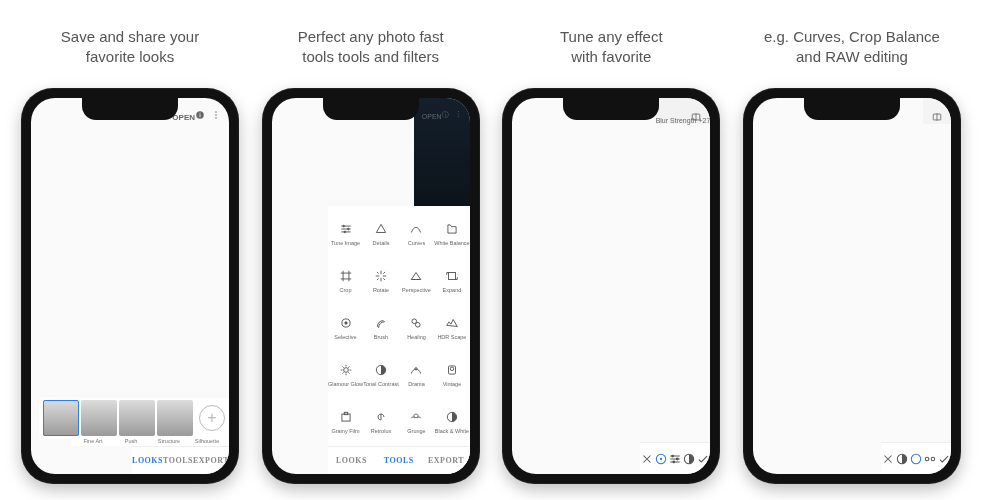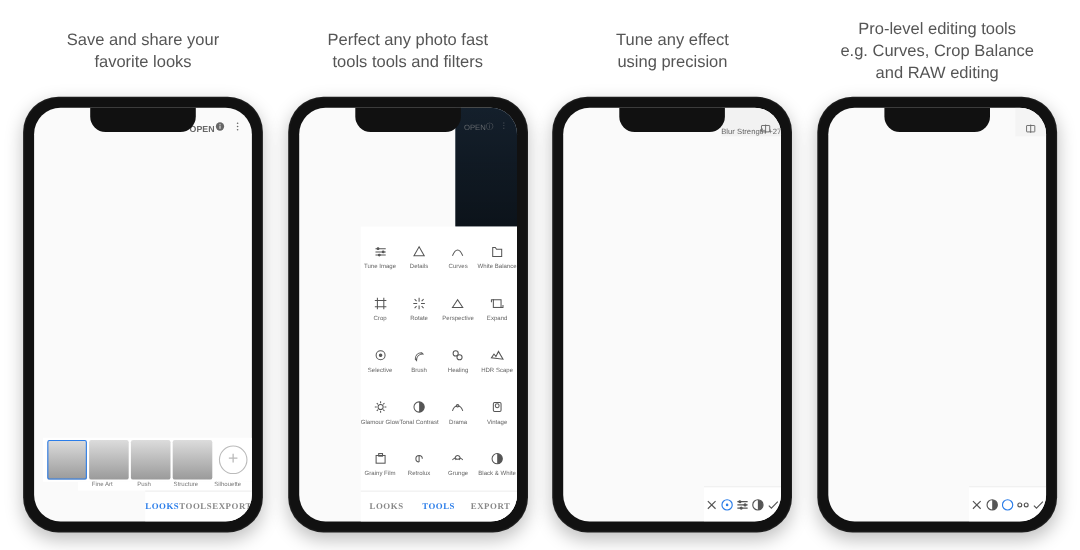--- a/index.html
+++ b/index.html
@@ -494,21 +494,21 @@
           <div>EXPORT</div>
         </div>
       </div>
     </div>
   </div>
 </div>
 
 <div class="card">
   <div class="caption">
     <span class="line">Tune any effect</span>
-    <span class="line">using precision</span>
+    <span class="line">with favorite</span>
   </div>
   <div class="phone">
     <div class="screen s3">
       <div class="topbar3">
         <span>Blur Strength +27</span>
         <svg class="histo" viewBox="0 0 24 24" stroke="#666" fill="none" stroke-width="2">
             <rect x="3" y="5" width="18" height="14" rx="1"></rect>
             <line x1="12" y1="3" x2="12" y2="21"></line>
           </svg>
       </div>
@@ -553,21 +553,20 @@
               <path d="M5 13l4 4L19 7"></path>
             </svg>
           </div>
       </div>
     </div>
   </div>
 </div>
 
 <div class="card">
   <div class="caption">
-    <span class="line">Pro-level editing tools</span>
     <span class="line">e.g. Curves, Crop Balance</span>
     <span class="line">and RAW editing</span>
   </div>
   <div class="phone">
     <div class="screen s4">
       <div class="topbar4">
         <svg class="histo" viewBox="0 0 24 24" stroke="#666" fill="none" stroke-width="2">
             <rect x="3" y="5" width="18" height="14" rx="1"></rect>
             <line x1="12" y1="3" x2="12" y2="21"></line>
           </svg>

